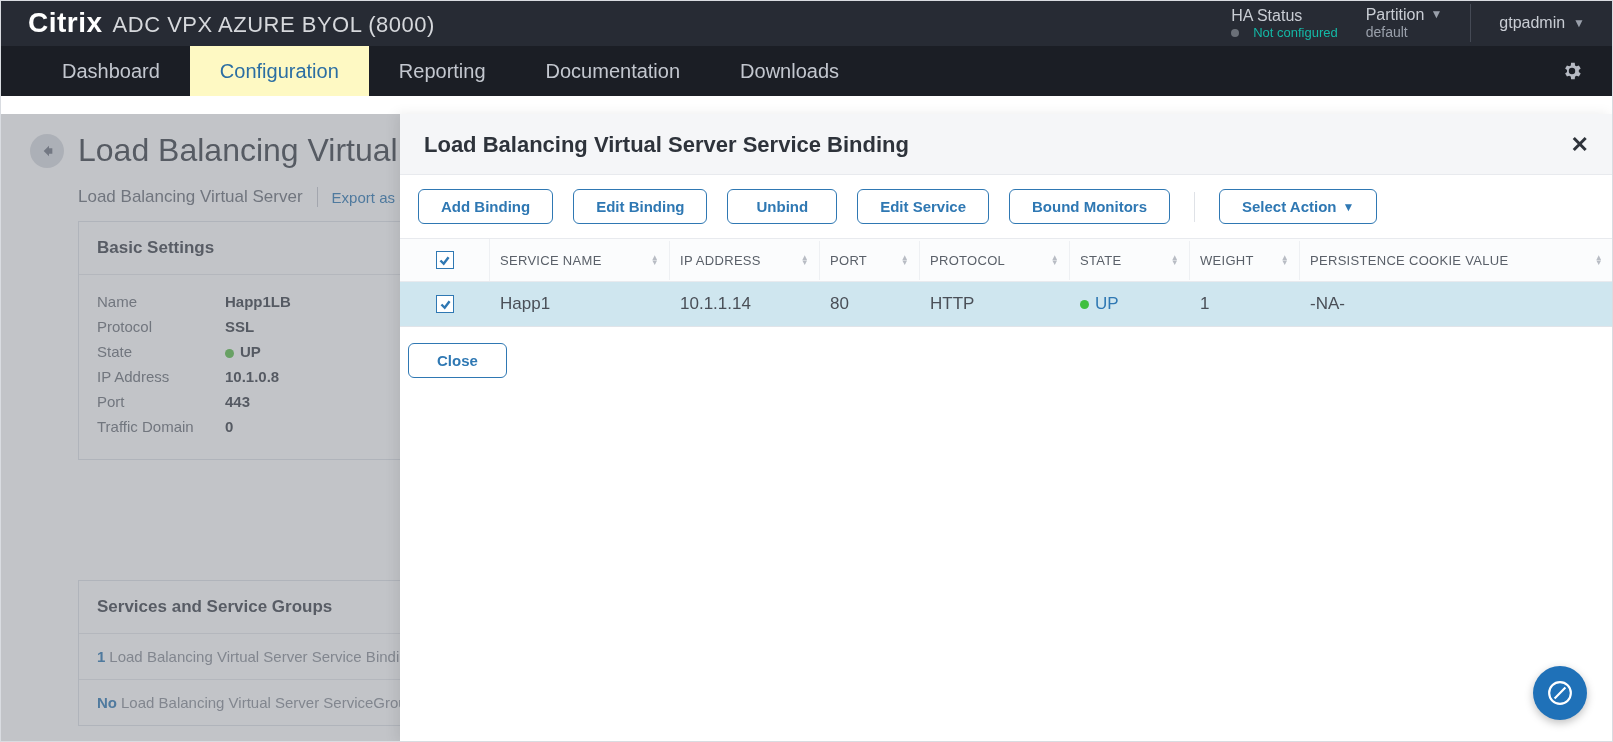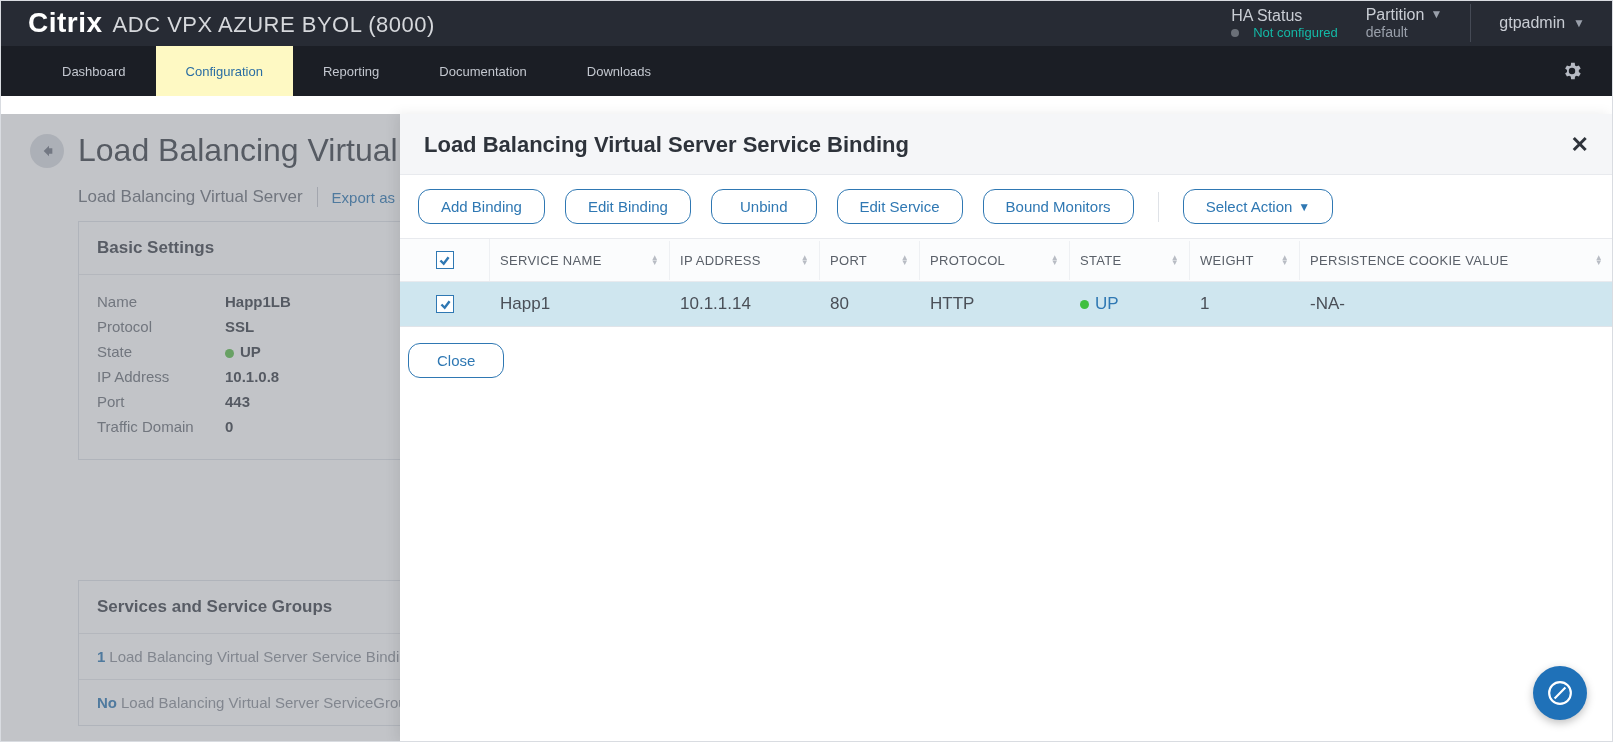--- a/index.html
+++ b/index.html
@@ -17,21 +17,21 @@
   .ha-sub .dot { width:8px; height:8px; border-radius:50%; background:#6b7078; display:inline-block; }
   .part-block { line-height:1.2; }
   .part-title { font-size:16px; color:#c9cdd4; display:flex; align-items:center; gap:6px;}
   .part-sub   { font-size:14px; color:#9aa0ab; }
   .vdiv { width:1px; height:38px; background:#454a55; }
   .user-block { font-size:16px; color:#c9cdd4; display:flex; align-items:center; gap:8px; padding-right:8px;}
   .chev { font-size:12px; color:#9aa0ab; }
   
   
   .navbar { height:50px; background:#1b1e25; display:flex; align-items:stretch; padding-left:32px; }
-  .nav-item { display:flex; align-items:center; padding:0 30px; color:#c3c7cf; font-size:13px; cursor:pointer; }
+  .nav-item { display:flex; align-items:center; padding:0 30px; color:#c3c7cf; font-size:20px; cursor:pointer; }
   .nav-item.active { background:#fef9c3; color:#2b6ea3; }
   .nav-gear { margin-left:auto; display:flex; align-items:center; padding:0 30px; color:#b6bac3; }
   .gear-svg { width:22px; height:22px; fill:#b6bac3; }
   
   
   .page-bg { position:absolute; top:114px; left:0; right:0; bottom:0; padding:18px 30px; background:#fff; }
   .overlay-dim { position:absolute; top:114px; left:0; right:0; bottom:0; background:rgba(120,125,133,0.45); pointer-events:none; }
   .pg-title-row { display:flex; align-items:center; gap:14px; margin-bottom:18px;}
   .back-circle { width:34px; height:34px; border-radius:50%; background:#d8dbe0; display:flex; align-items:center; justify-content:center; }
   .back-circle svg{ width:16px; height:16px; fill:#6f7682;}
@@ -54,21 +54,21 @@
   .sub-row { border-top:1px solid #e5e8ec; padding:14px 18px; font-size:15px; color:#8a8f97;}
   .sub-row .lead { color:#2f78b3; font-weight:600; margin-right:4px;}
   
   
   .modal { position:absolute; top:114px; left:400px; right:0; bottom:0; background:#fff; box-shadow:-4px 0 12px rgba(0,0,0,0.08); display:flex; flex-direction:column;}
   .modal-hdr { padding:18px 24px 16px 24px; display:flex; align-items:center; border-bottom:1px solid #e8eaee; background:#f5f6f8;}
   .modal-title { font-size:22px; font-weight:700; color:#2e333b; }
   .modal-close { margin-left:auto; font-size:22px; color:#2e333b; cursor:pointer; font-weight:700;}
   
   .toolbar { display:flex; align-items:center; gap:20px; padding:14px 18px 14px 18px; }
-  .btn { border:1px solid #2f78b3; color:#2f78b3; background:#fff; padding:8px 22px; font-size:15px; border-radius:12px; cursor:pointer; }
+  .btn { border:1px solid #2f78b3; color:#2f78b3; background:#fff; padding:8px 22px; font-size:15px; border-radius:6px; cursor:pointer;font-weight:bold; }
   .btn.wide { padding:8px 28px; }
   .tb-sep { width:1px; height:30px; background:#dfe2e7; margin:0 4px;}
   .btn-dd { display:inline-flex; align-items:center; gap:6px;}
   .btn-dd .chev { color:#2f78b3; font-size:12px;}
   
   .grid { border-top:1px solid #e8eaee; }
   .grid-hdr { display:flex; align-items:center; background:#fbfcfd; border-bottom:1px solid #e8eaee; font-size:13px; color:#5a6069; letter-spacing:0.3px;}
   .gh { padding:12px 10px; display:flex; align-items:center; gap:6px; border-right:1px solid #eef0f3; text-transform:uppercase;}
   .gh:last-child{border-right:none;}
   .sort-ic { display:inline-flex; flex-direction:column; line-height:5px; color:#b8bcc4; font-size:8px; margin-left:auto;}

